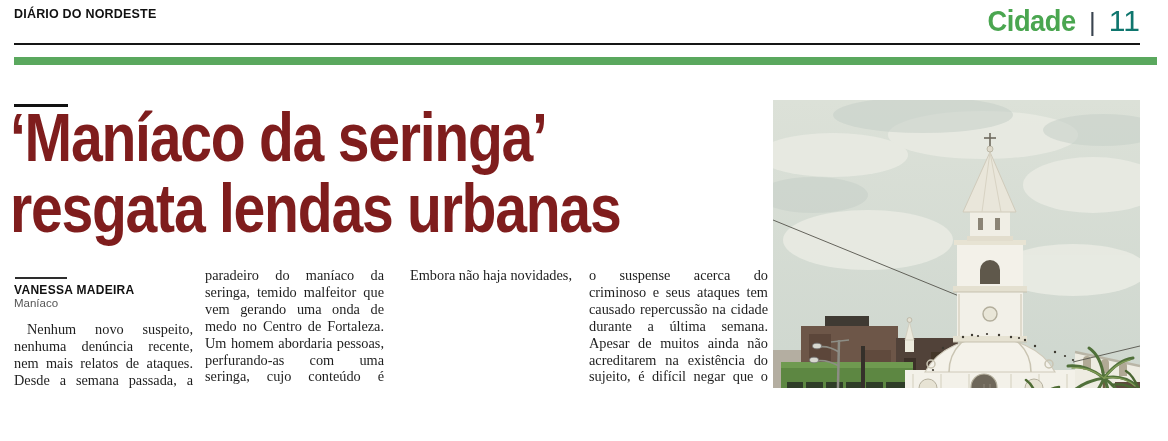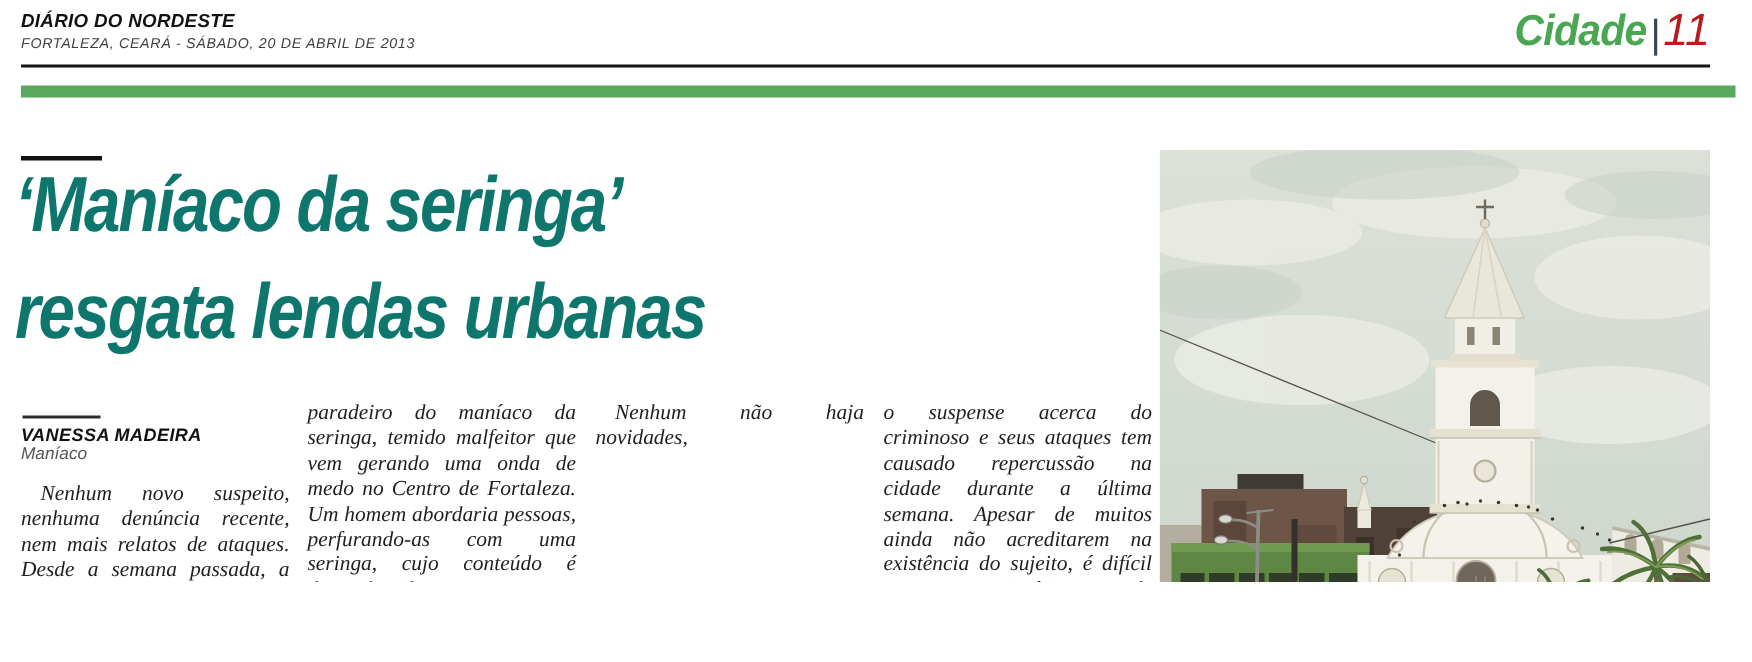--- a/index.html
+++ b/index.html
@@ -1,37 +1,37 @@
 <!DOCTYPE html>
 <html><head>
 <meta charset="utf-8">
 <style>
   html,body{margin:0;padding:0;background:#ffffff;}
   .page{position:relative;width:1168px;height:388px;background:#fff;overflow:hidden;
-        font-family:"Liberation Sans",sans-serif;color:#1c1c1c;font-style:italic;}
+        font-family:"Liberation Sans",sans-serif;color:#1c1c1c;}
 
   
   .masthead{position:absolute;left:14px;top:7px;font-size:12.5px;font-weight:bold;
             letter-spacing:.2px;color:#111;}
   .dateline{position:absolute;left:14px;top:24px;font-size:9.5px;color:#3f3f3f;
             letter-spacing:.45px;}
-  .section-block{position:absolute;right:28px;top:4px;display:flex;align-items:flex-end;gap:2px;}
+  .section-block{position:absolute;right:28px;top:4px;display:flex;align-items:flex-end;gap:13px;}
   .section-name{font-size:29px;font-weight:bold;letter-spacing:-.5px;
                 transform:scaleX(.94);transform-origin:right;}
   .section-sep{font-size:26px;font-weight:300;color:#3a4450;}
-  .section-page{font-size:30px;color:#b91c1c;}
+  .section-page{font-size:30px;color:#0f766e;}
   .top-rule{position:absolute;left:14px;top:43px;width:1126px;height:2px;background:#151515;}
   .green-bar{position:absolute;left:14px;top:57px;width:1143px;height:8px;}
 
   
   .kicker{position:absolute;left:13px;top:68px;font-size:27px;font-weight:400;color:#222;
           letter-spacing:.3px;}
   .kicker-rule{position:absolute;left:14px;top:104px;width:54px;height:3px;background:#111;}
   .headline{position:absolute;left:10px;top:102px;line-height:71px;font-weight:800;
-            font-size:52px;color:#0f766e;letter-spacing:-1.5px;white-space:nowrap;}
+            font-size:68px;color:#7f1d1d;letter-spacing:-1.5px;white-space:nowrap;}
   .headline .hl{display:block;transform:scaleX(.84);transform-origin:left;}
 
   .byline-rule{position:absolute;left:15px;top:277px;width:52px;height:2px;background:#2d2d2d;}
   .byline-name{position:absolute;left:14px;top:283px;font-size:12px;font-weight:bold;
                letter-spacing:.3px;color:#111;}
   .byline-role{position:absolute;left:14px;top:297px;font-size:11.5px;color:#555;}
 
   
   .col{position:absolute;width:179px;font-family:"Liberation Serif",serif;font-size:14.3px;
        line-height:16.9px;color:#1e1e1e;text-align:justify;}
@@ -45,21 +45,20 @@
   
   .photo{position:absolute;left:773px;top:100px;width:367px;height:332px;overflow:hidden;}
   .photo svg{display:block;}
 </style>
 </head>
 <body>
 
 <div class="page">
 
   <div class="masthead">DIÁRIO DO NORDESTE</div>
-  <div class="dateline">FORTALEZA, CEARÁ - SÁBADO, 20 DE ABRIL DE 2013</div>
   <div class="section-block">
     <span class="section-name" style="color:#4aa650;">Cidade</span>
     <span class="section-sep">|</span>
     <span class="section-page">11</span>
   </div>
   <div class="top-rule"></div>
   <div class="green-bar" style="background:#5aa85e;"></div>
 
   <div class="kicker-rule"></div>
   <h1 class="headline" style="margin:0;">
@@ -72,21 +71,21 @@
   <div class="byline-role">Maníaco</div>
 
   <div class="col" id="col1">
     <p class="indent">Nenhum novo suspeito, nenhuma denúncia recente, nem mais relatos de ataques. Desde a semana passada, a Polícia Civil do Ceará não teve notícias sobre o</p>
   </div>
   <div class="col" id="col2">
     <p>paradeiro do maníaco da seringa, temido malfeitor que vem gerando uma onda de medo no Centro de Fortaleza. Um homem abordaria pessoas, perfurando-as com uma seringa, cujo conteúdo é desconhecido.</p>
     <p class="indent">Com base nos dados já levan-</p>
   </div>
   <div class="col" id="col3">
-    <p class="indent">Nenhum não haja novidades,</p>
+    <p class="indent">Embora não haja novidades,</p>
   </div>
   <div class="col" id="col4">
     <p>o suspense acerca do criminoso e seus ataques tem causado repercussão na cidade durante a última semana. Apesar de muitos ainda não acreditarem na existência do sujeito, é difícil negar que o mistério trouxe de volta à tona uma série de antigas</p>
   </div>
 
   <figure class="photo" style="margin:0;">
     <svg viewBox="0 0 367 332" width="367" height="332" xmlns="http://www.w3.org/2000/svg">
       <defs>
         <linearGradient id="sky" x1="0" y1="0" x2="0" y2="1">
           <stop offset="0" stop-color="#dce1d8"></stop>

